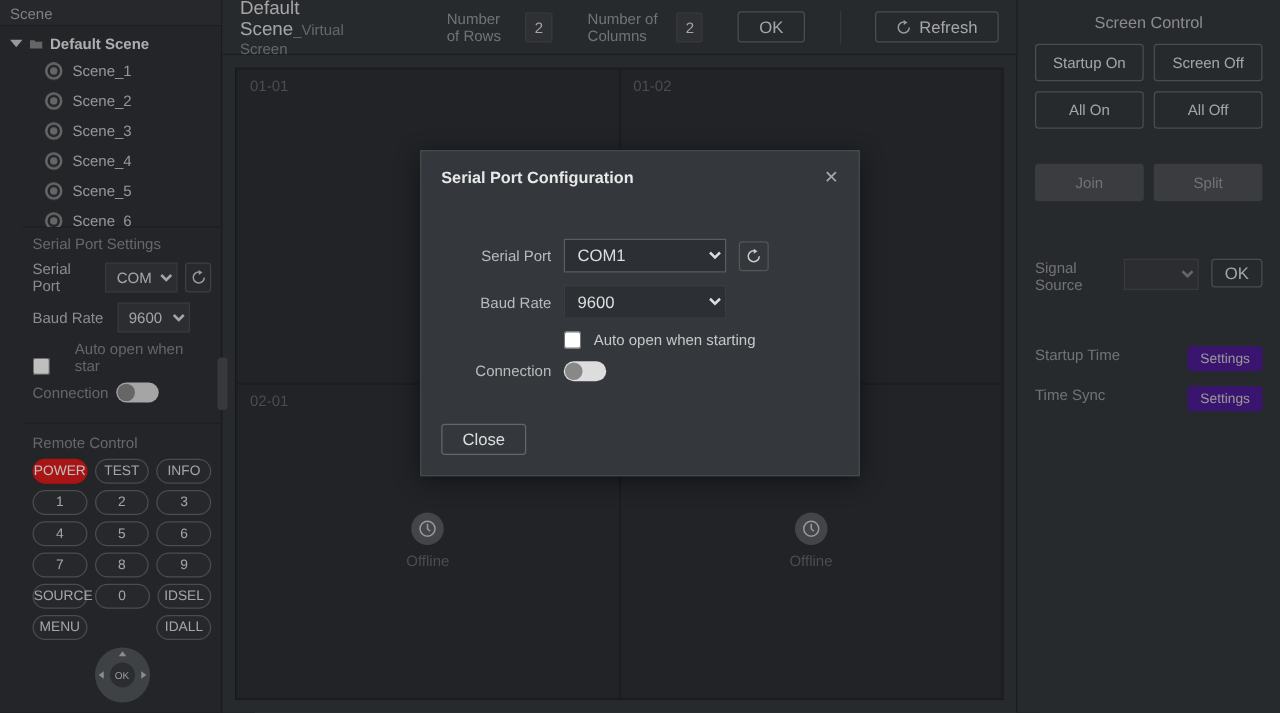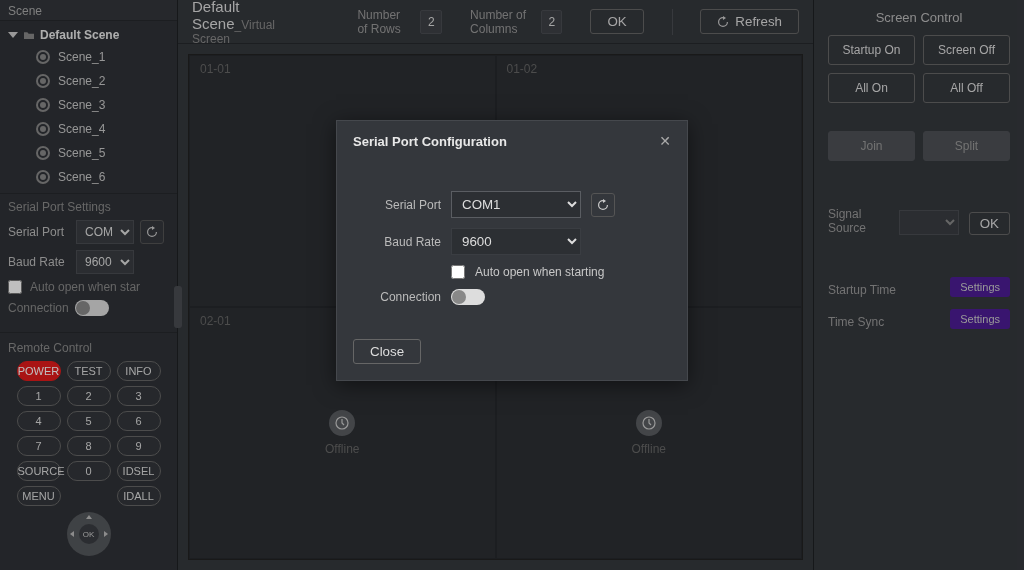--- a/index.html
+++ b/index.html
@@ -9,27 +9,27 @@
   
   .left { width: 178px; background: #2f3237; display: flex; flex-direction: column; border-right: 1px solid #1e2023; }
   .panel-title { font-size: 12px; color: #aaa; padding: 4px 8px 2px 8px; background: #33363b; border-bottom: 1px solid #26282c; }
   .scene-tree { padding: 4px 0; overflow-y: auto; max-height: 210px; }
   .tree-root { display: flex; align-items: center; padding: 3px 8px; gap: 6px; font-weight: bold; color: #e8e8e8; }
   .tree-root svg { width: 10px; height: 10px; }
   .tree-item { display: flex; align-items: center; padding: 5px 8px 5px 36px; gap: 8px; cursor: pointer; }
   .orb { width: 14px; height: 14px; border-radius: 50%; border: 2px solid #888; display: inline-block; position: relative; }
   .orb::after { content: ""; position: absolute; top: 2px; left: 2px; width: 6px; height: 6px; border-radius: 50%; background: #888; }
 
-  .section { border-top: 1px solid #26282c; padding: 6px 8px 10px 8px; color: #888; }
+  .section { border-top: 1px solid #26282c; padding: 6px 8px 10px 8px; color: #888; margin-left: 18px; }
   .section-label { color: #8a8a8a; font-size: 12px; margin-bottom: 6px; }
   .form-row { display: flex; align-items: center; gap: 6px; margin: 6px 0; }
   .form-row label { width: 62px; color: #bbb; }
   select.sel { background: #3a3d42; border: 1px solid #4a4d52; color: #ddd; padding: 3px 4px; font-size: 12px; }
   .icon-btn { width: 24px; height: 24px; display: inline-flex; align-items: center; justify-content: center; border: 1px solid #555; border-radius: 3px; background: #34373c; cursor: pointer; }
-  .checkbox-row { display: flex; align-items: flex-end; gap: 8px; }
+  .checkbox-row { display: flex; align-items: flex-end; gap: 20px; }
   input[type="checkbox"] { width: 14px; height: 14px; }
   .toggle { width: 34px; height: 16px; border-radius: 8px; background: #ddd; position: relative; cursor: pointer; }
   .toggle::after { content: ""; position: absolute; width: 14px; height: 14px; border-radius: 50%; background: #888; top: 1px; left: 1px; }
 
   .remote { padding: 8px; }
   .remote-row { display: flex; gap: 6px; margin: 5px 0; justify-content: center; }
   .rc-btn { border: 1px solid #666; background: #33363b; color: #ddd; border-radius: 12px; padding: 3px 0; width: 44px; text-align: center; cursor: pointer; font-size: 11px; }
   .rc-btn.power { background: #e21b1b; border-color: #e21b1b; color: #fff; }
   .dpad-wrap { display: flex; justify-content: center; margin-top: 6px; }
   .dpad { width: 44px; height: 44px; border-radius: 50%; background: #55585c; position: relative; display: flex; align-items: center; justify-content: center; }
@@ -56,21 +56,21 @@
   .cell-label { position: absolute; top: 6px; left: 10px; color: #666; font-size: 12px; }
   .offline-icon { width: 26px; height: 26px; border-radius: 50%; background: #5a5d61; display: flex; align-items: center; justify-content: center; margin-bottom: 6px; }
   .grip { position: absolute; left: -4px; top: 50%; transform: translateY(-50%); width: 8px; height: 42px; background: #4a4d52; border-radius: 3px; }
 
   
   .right { width: 210px; background: #35383d; display: flex; flex-direction: column; }
   .right-title { text-align: center; padding: 10px 0; color: #bbb; font-size: 13px; }
   .btn-grid { display: grid; grid-template-columns: 1fr 1fr; gap: 8px; padding: 0 14px 10px 14px; }
   .r-btn { border: 1px solid #666; color: #ddd; background: transparent; padding: 7px 0; text-align: center; border-radius: 3px; cursor: pointer; font-size: 12px; }
   .r-btn.solid { background: #4e5156; border-color: #4e5156; color: #999; }
-  .r-row { display: flex; align-items: flex-end; padding: 6px 14px; gap: 10px; color: #999; }
+  .r-row { display: flex; align-items: flex-start; padding: 6px 14px; gap: 10px; color: #999; }
   .r-row .lab { flex: 1; font-size: 12px; }
   .settings-btn { background: #4c1d95; color: #ccc; border: none; padding: 4px 10px; border-radius: 3px; cursor: pointer; font-size: 11px; }
   select.sig { background: #3a3d42; border: 1px solid #4a4d52; color: #888; width: 60px; padding: 3px; }
 
   
   .overlay { position: absolute; inset: 0; background: rgba(0,0,0,0.25); display: flex; align-items: flex-start; justify-content: center; padding-top: 120px; }
   .modal { width: 352px; background: #34373c; border: 1px solid #45484d; box-shadow: 0 4px 20px rgba(0,0,0,0.5); }
   .modal-head { display: flex; align-items: center; justify-content: space-between; padding: 12px 16px; }
   .modal-head h3 { font-size: 13px; color: #e8e8e8; font-weight: bold; }
   .close-x { cursor: pointer; color: #aaa; font-size: 14px; }

